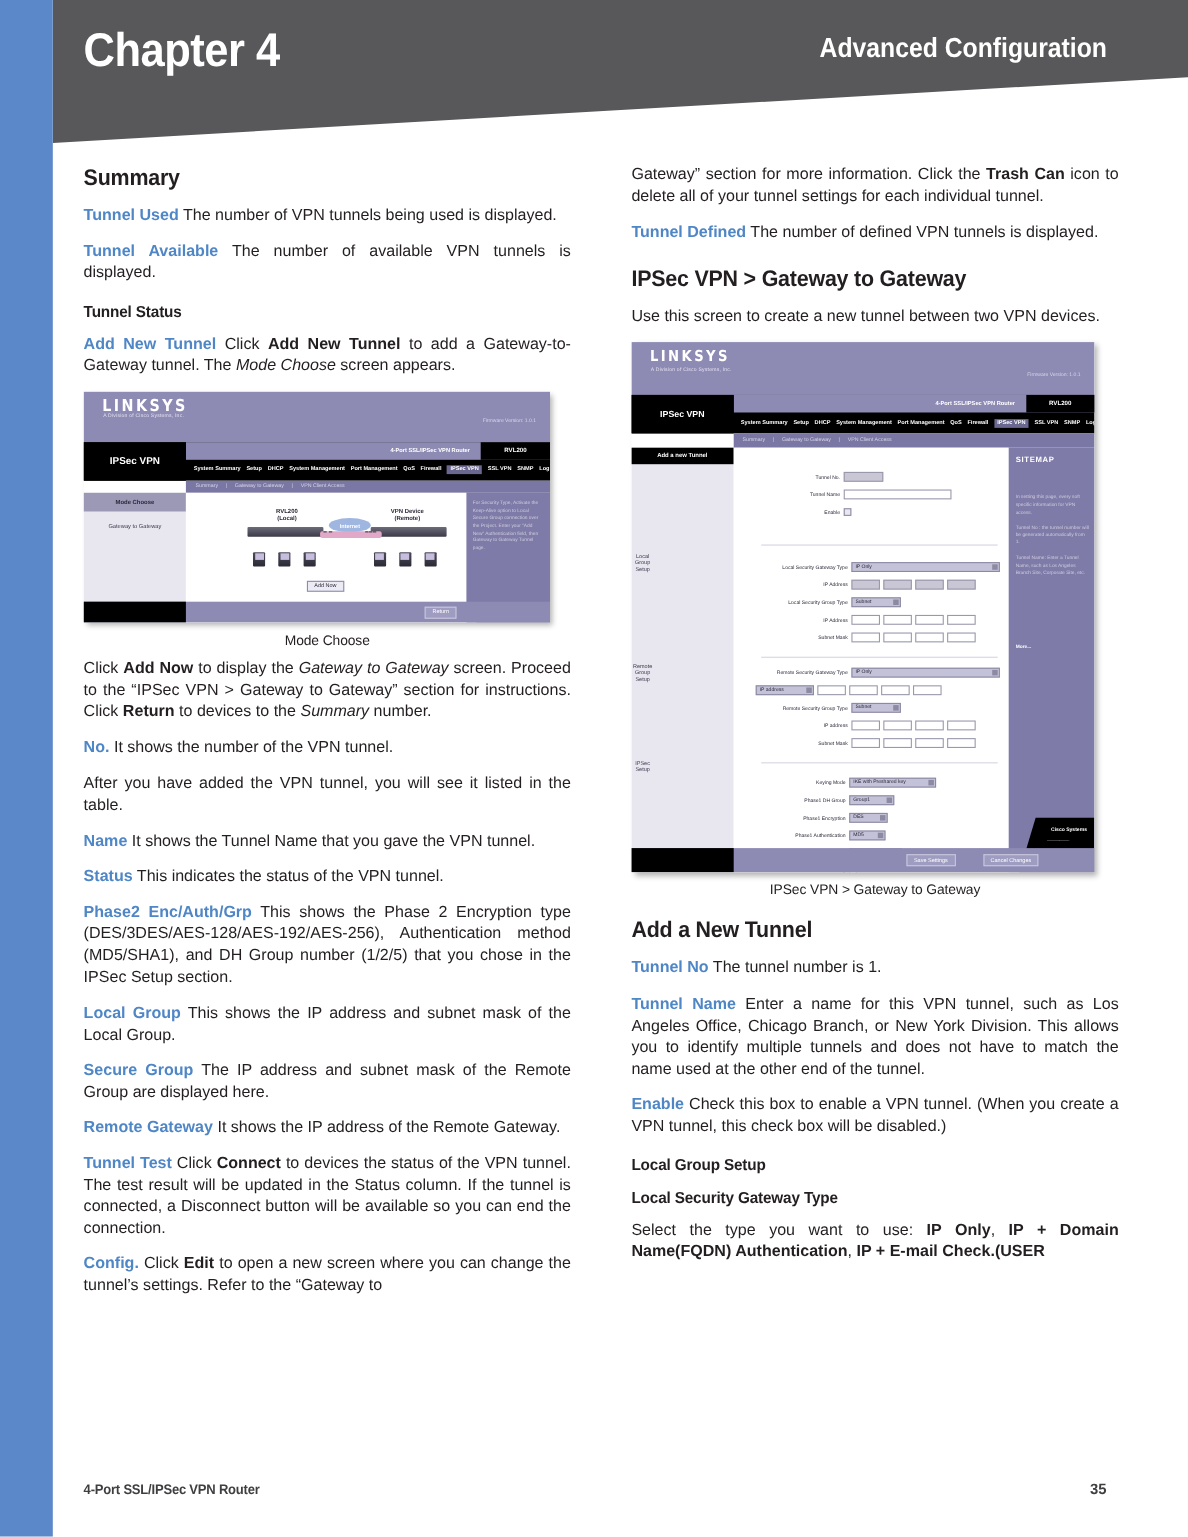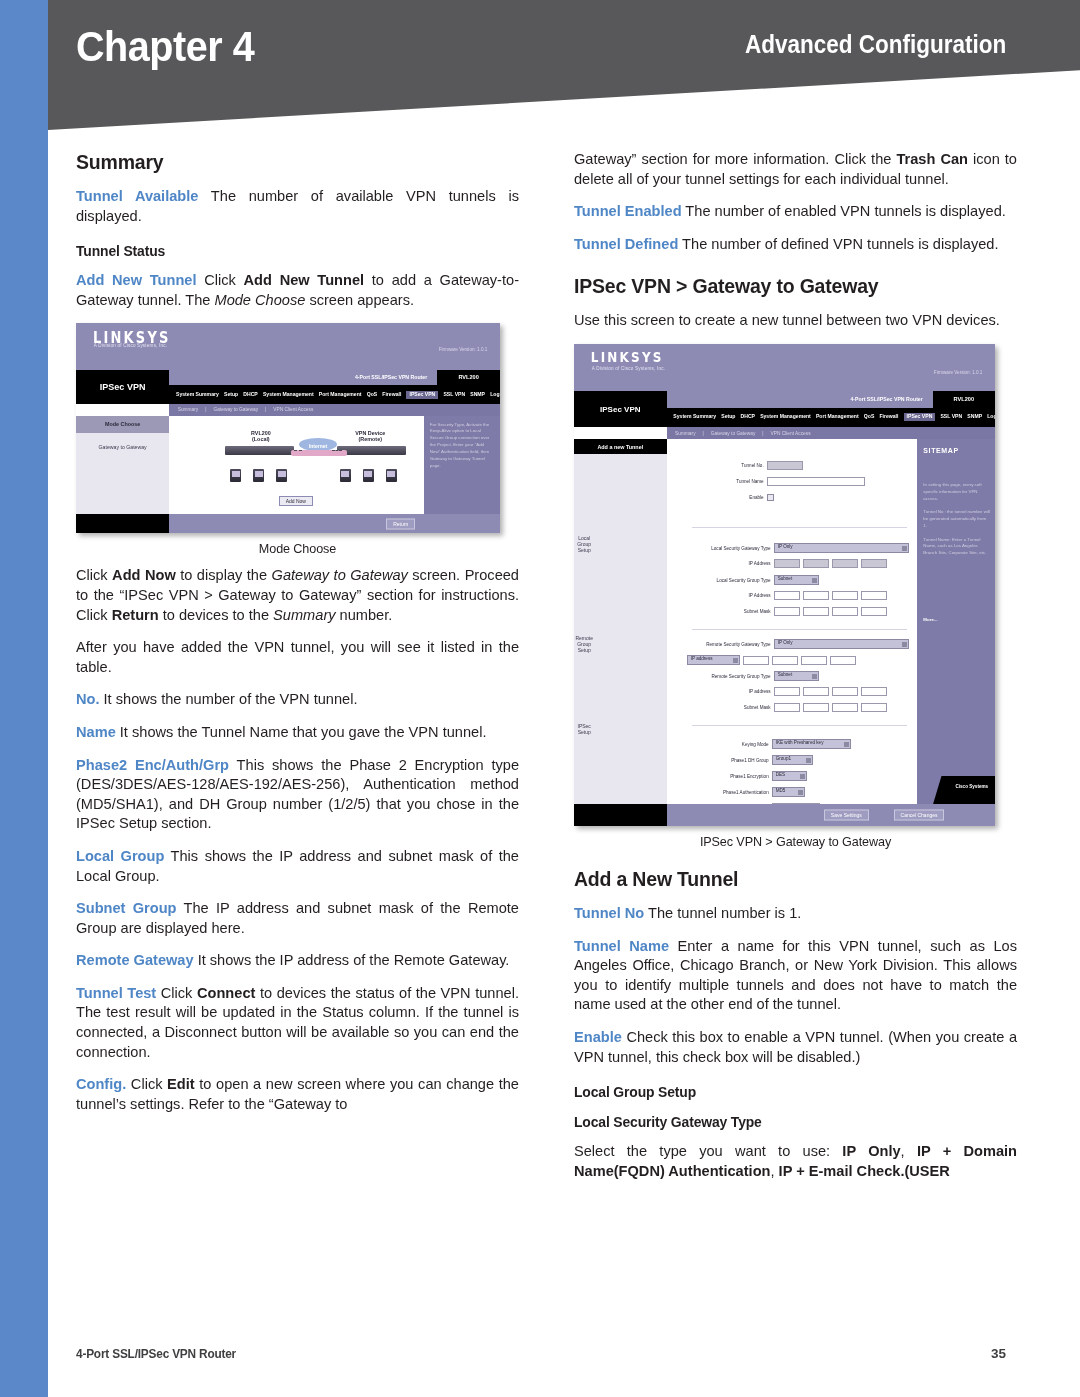--- a/index.html
+++ b/index.html
@@ -453,20 +453,21 @@
 <div class="spine"></div>
 
 <div class="header"></div>
 <div class="chapter-title">Chapter 4</div>
 <div class="header-right">Advanced Configuration</div>
 
 <div class="col col-left">
 
   <h2 class="sec">Summary</h2>
 
+  <p class="body"><span class="term">Tunnel Used</span><span>  The number of VPN tunnels being used is displayed.</span></p>
 
   <p class="body"><span class="term">Tunnel Available</span><span>  The number of available VPN tunnels is displayed.</span></p>
 
   <h3 class="sub">Tunnel Status</h3>
 
   <p class="body"><span class="term">Add New Tunnel</span><span> Click </span><span class="b">Add New Tunnel</span><span> to add a Gateway-to-Gateway tunnel. The </span><span class="i">Mode Choose</span><span> screen appears.</span></p>
 
   <div class="figure">
     <div class="shot shot-a">
       <div class="lk-top">
@@ -544,46 +545,46 @@
       <div class="lk-footer">
         <div class="blk"></div>
         <div class="lk-btn" style="right:20%;">Return</div>
       </div>
     </div>
     <div class="figcap">Mode Choose</div>
   </div>
 
   <p class="body"><span>Click </span><span class="b">Add Now</span><span> to display the </span><span class="i">Gateway to Gateway</span><span> screen. Proceed to the “IPSec VPN &gt; Gateway to Gateway” section for instructions. Click </span><span class="b">Return</span><span> to devices to the </span><span class="i">Summary</span><span> number.</span></p>
 
+  <p class="body nojust"><span class="term">No.</span><span>  It shows the number of the VPN tunnel.</span></p>
+
   <p class="body">After you have added the VPN tunnel, you will see it listed in the table.</p>
 
-  <p class="body nojust"><span class="term">No.</span><span>  It shows the number of the VPN tunnel.</span></p>
-
   <p class="body nojust"><span class="term">Name</span><span>  It shows the Tunnel Name that you gave the VPN tunnel.</span></p>
 
+  <p class="body nojust"><span class="term">Status</span><span>  This indicates the status of the VPN tunnel.</span></p>
 
   <p class="body"><span class="term">Phase2  Enc/Auth/Grp</span><span> This shows the Phase 2 Encryption type (DES/3DES/AES-128/AES-192/AES-256), Authentication method (MD5/SHA1), and DH Group number (1/2/5) that you chose in the IPSec Setup section.</span></p>
 
   <p class="body"><span class="term">Local Group</span><span>  This shows the IP address and subnet mask of the Local Group.</span></p>
 
-  <p class="body"><span class="term">Subnet Group</span><span>  The IP address and subnet mask of the Remote Group are displayed here.</span></p>
+  <p class="body"><span class="term">Secure Group</span><span>  The IP address and subnet mask of the Remote Group are displayed here.</span></p>
 
   <p class="body nojust"><span class="term">Remote Gateway</span><span>  It shows the IP address of the Remote Gateway.</span></p>
 
   <p class="body"><span class="term">Tunnel Test</span><span> Click </span><span class="b">Connect</span><span> to devices the status of the VPN tunnel. The test result will be updated in the Status column. If the tunnel is connected, a Disconnect button will be available so you can end the connection.</span></p>
 
   <p class="body"><span class="term">Config.</span><span>  Click </span><span class="b">Edit</span><span> to open a new screen where you can change the tunnel’s settings. Refer to the “Gateway to</span></p>
 
 </div>
 
 <div class="col col-right">
 
   <p class="body"><span>Gateway” section for more information. Click the </span><span class="b">Trash Can</span><span> icon to delete all of your tunnel settings for each individual tunnel.</span></p>
 
-  <p class="body"><span class="term">Tunnel Enabled</span><span>  The number of enabled VPN tunnels is displayed.</span></p>
 
   <p class="body"><span class="term">Tunnel Defined</span><span>  The number of defined VPN tunnels is displayed.</span></p>
 
   <h2 class="sec" style="margin-top:20px;">IPSec VPN &gt; Gateway to Gateway</h2>
 
   <p class="body">Use this screen to create a new tunnel between two VPN devices.</p>
 
   <div class="figure">
     <div class="shot shot-b">
       <div class="lk-top">

